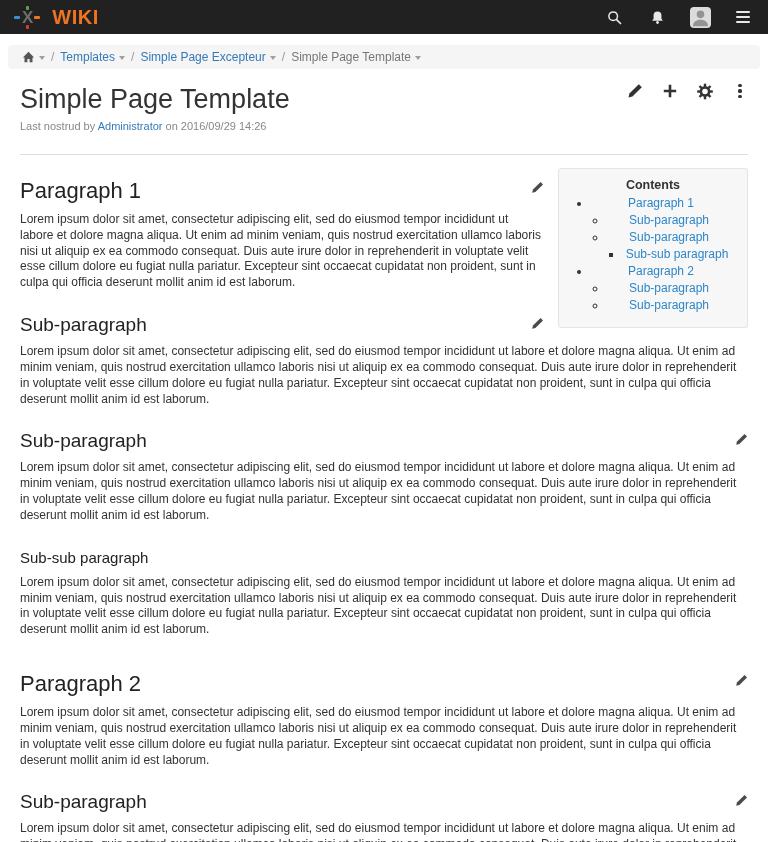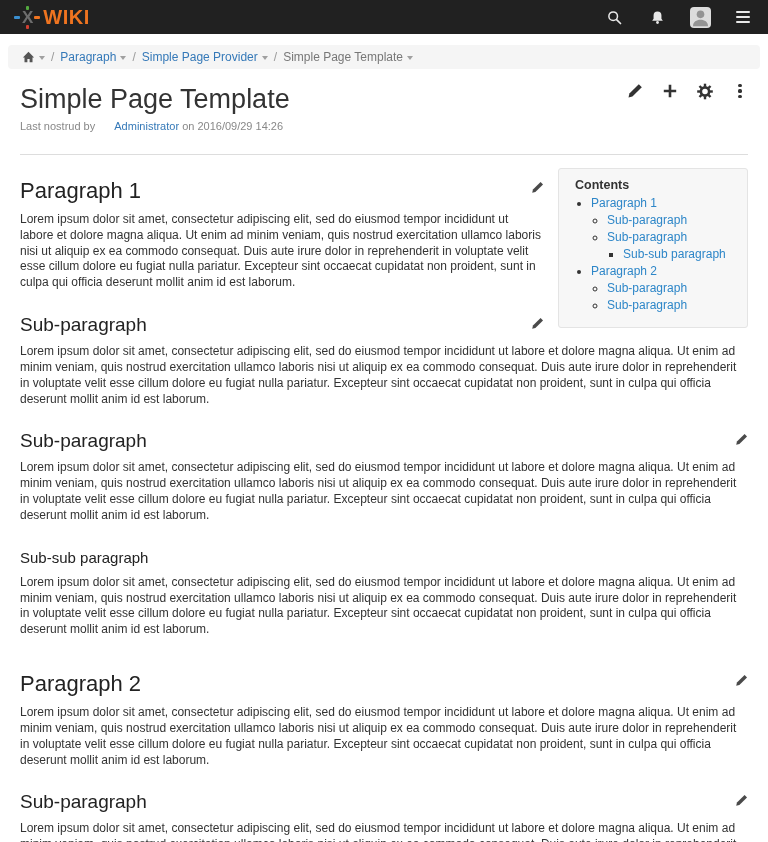--- a/index.html
+++ b/index.html
@@ -22,21 +22,21 @@
   .logo { display: flex; align-items: center; gap: 2px; cursor: pointer; }
   .logo .dash { width: 6px; height: 3px; border-radius: 1px; display: inline-block; }
   .logo .dash.blue { background: #3a8fd0; }
   .logo .dash.orange { background: #ef7420; }
   .xmark { display: flex; flex-direction: column; align-items: center; line-height: 1; }
   .xmark .tick { width: 3px; height: 4px; border-radius: 1px; }
   .xmark .tick.green { background: #53a93f; margin-bottom: -1px; }
   .xmark .tick.red { background: #dublue; }
   .xmark .tick.red { background: #d23f31; margin-top: -1px; }
   .xmark b { font-size: 17px; color: #6d6d6d; font-weight: bold; letter-spacing: -1px; }
-  .logo .wiki { color: #ef7420; font-weight: bold; font-size: 20px; letter-spacing: 0.5px; margin-left: 1px; }
+  .logo .wiki { color: #ef7420; font-weight: bold; font-size: 20px; letter-spacing: 0.5px; margin-left: 10px; }
   .nav-right { margin-left: auto; display: flex; align-items: center; gap: 21px; }
   .nav-btn { display: flex; align-items: center; justify-content: center; width: 22px; height: 22px; cursor: pointer; }
   .nav-btn svg { display: block; }
   .avatar { width: 21px; height: 21px; border-radius: 4px; background: #dcdcdc; display: flex; align-items: flex-end; justify-content: center; overflow: hidden; }
   .burger { display: flex; flex-direction: column; gap: 3px; }
   .burger i { width: 14px; height: 2px; background: #e8e8e8; border-radius: 1px; }
 
   
   .breadcrumb {
     margin: 11px 8px 0; background: #f5f5f5; border-radius: 4px;
@@ -46,35 +46,36 @@
   .breadcrumb a { color: #3579b8; text-decoration: none; cursor: pointer; }
   .breadcrumb .cur { color: #777; }
   .crumb-sep { color: #999; margin: 0 1px; }
   .caret { display: inline-block; width: 0; height: 0; border-left: 3.5px solid transparent; border-right: 3.5px solid transparent; border-top: 4px solid #a0a0a0; margin-left: 4px; vertical-align: middle; }
   .home-ic svg { vertical-align: -2px; }
 
   
   .page-head { position: relative; padding: 0 20px; }
   .doc-title { font-size: 27px; font-weight: 400; color: #333; margin: 15px 0 5px; }
   .doc-meta { font-size: 11px; color: #888; }
-  .doc-meta a { color: #3579b8; text-decoration: none; cursor: pointer; margin-left: 16px; }
+  .doc-meta a { color: #3579b8; text-decoration: none; cursor: pointer; }
   .actions { position: absolute; right: 20px; top: 14px; display: flex; align-items: center; gap: 19px; }
   .act-btn { width: 16px; height: 16px; display: flex; align-items: center; justify-content: center; cursor: pointer; color: #333; }
   .kebab { display: flex; flex-direction: column; gap: 2.5px; align-items: center; }
   .kebab i { width: 3.2px; height: 3.2px; border-radius: 50%; background: #333; }
 
   hr.head-rule { border: none; border-top: 1px solid #ddd; margin: 22px 20px 0; }
 
   
   .content { padding: 0 20px; font-size: 12px; }
   .toc {
     float: right; width: 190px;
     background: #f7f7f7; border: 1px solid #e4e4e4; border-radius: 3px;
     padding: 9px 16px 12px; margin: 13px 0 12px 14px;
     font-size: 12px;
+    text-align: center;
   }
   .toc-title { font-weight: bold; color: #333; font-size: 12.5px; }
   .toc ul { margin: 4px 0 0; padding-left: 16px; }
   .toc ul ul { margin: 2px 0 0; }
   .toc li { margin: 2px 0; line-height: 1.25; }
   .toc a { color: #2d86c8; text-decoration: none; cursor: pointer; }
 
   .sec-h { font-weight: 400; color: #222; }
   .sec-h.h1 { font-size: 22px; margin: 33px 0 8px; }
   .sec-h.h1.first { margin-top: 23px; }
@@ -127,23 +128,23 @@
   </div>
 </div>
 
 <div class="breadcrumb">
   <span class="home-ic">
     <svg width="13" height="12" viewBox="0 0 16 15">
         <path d="M8 1L1 8h2v6h3.6v-4h2.8v4H13V8h2z" fill="#555"></path>
       </svg><span class="caret"></span>
   </span>
   <span class="crumb-sep">/</span>
-  <span><a>Paragraph</a><span class="caret"></span></span>
+  <span><a>Templates</a><span class="caret"></span></span>
   <span class="crumb-sep">/</span>
-  <span><a>Simple Page Provider</a><span class="caret"></span></span>
+  <span><a>Simple Page Excepteur</a><span class="caret"></span></span>
   <span class="crumb-sep">/</span>
   <span class="cur"><span>Simple Page Template</span><span class="caret"></span></span>
 </div>
 
 <div class="page-head">
   <h1 class="doc-title">Simple Page Template</h1>
   <div class="doc-meta">
     <span>Last nostrud by</span>
     <a>Administrator</a>
     <span>on 2016/09/29 14:26</span>

